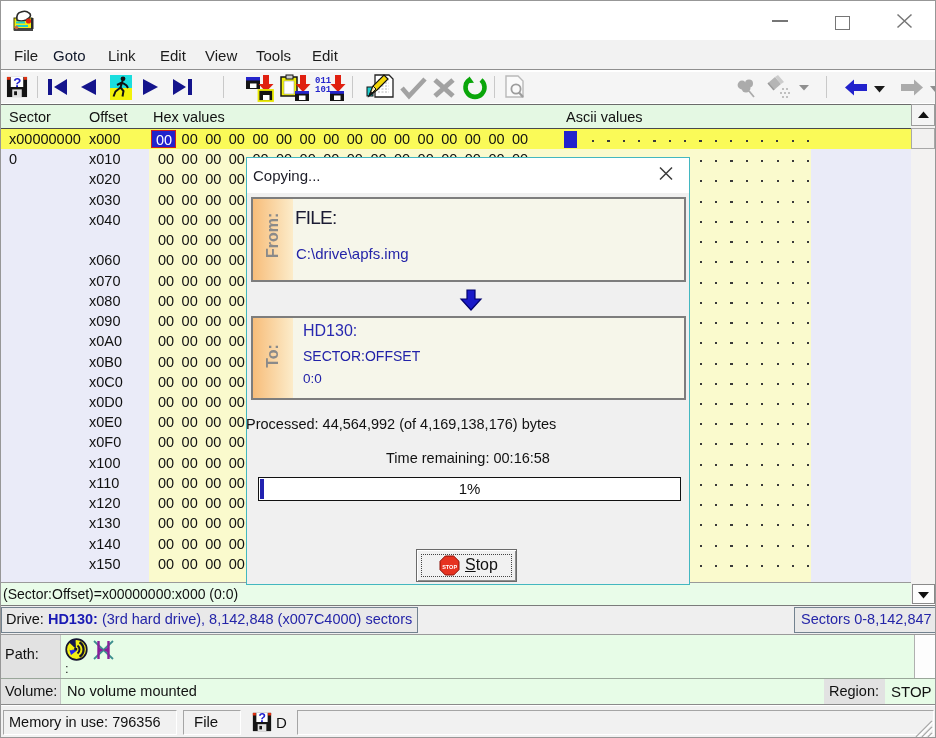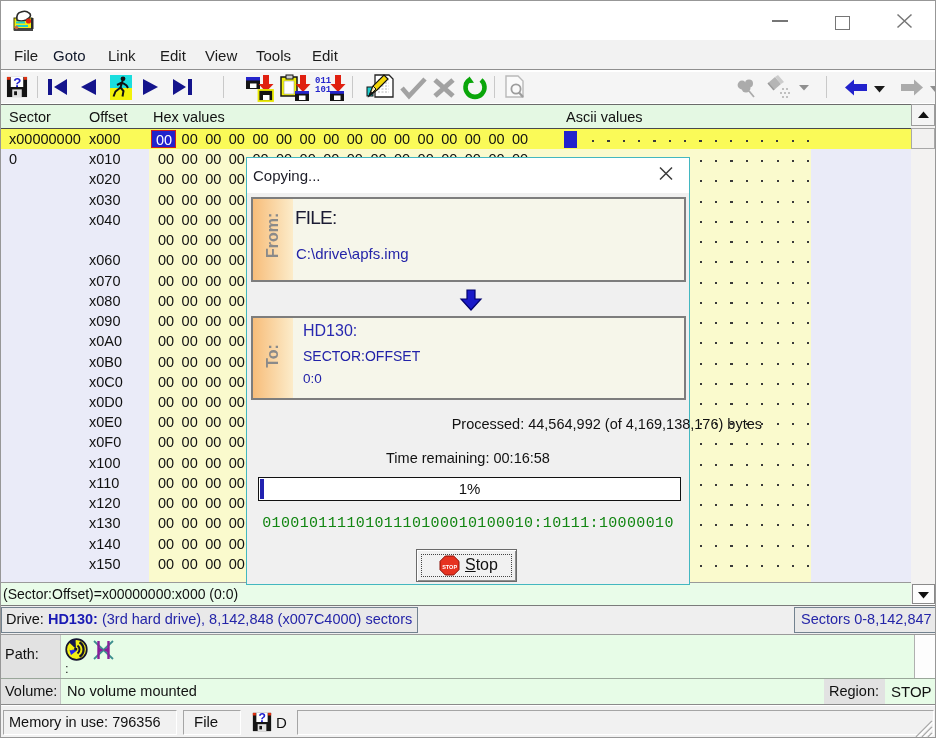--- a/index.html
+++ b/index.html
@@ -754,25 +754,24 @@
 <div class="t" style="left:295px;top:244px;font-size:15px;color:#2424a8;font-weight:normal;z-index:53;">C:\drive\apfs.img</div>
 <svg style="left:458px;top:288px;z-index:52" width="24" height="22" viewBox="0 0 24 22">
 <path d="M8 1 H16 V10 H22 L12 21 L2 10 H8 Z" fill="#1a1ac8" stroke="#00006e" stroke-width="1.2"></path>
     </svg>
 <div class="abs" style="left:250px;top:315px;width:435px;height:84px;background:#f6f6ea;border:2px solid #7d7d7d;box-sizing:border-box;z-index:51;"></div>
 <div class="abs" style="left:252px;top:317px;width:40px;height:80px;background:linear-gradient(90deg,#f7bd7a,#fcecca);z-index:52;"></div>
 <div class="t" style="left:252px;top:346px;width:40px;text-align:center;font-size:16px;font-weight:bold;color:#8a8a8a;transform:rotate(-90deg);z-index:53;">To:</div>
 <div class="t" style="left:302px;top:321px;font-size:16px;color:#2828b0;font-weight:normal;z-index:53;">HD130:</div>
 <div class="t" style="left:302px;top:347px;font-size:14px;color:#2222a8;font-weight:normal;z-index:53;">SECTOR:OFFSET</div>
 <div class="t" style="left:302px;top:370px;font-size:13.5px;color:#2222a8;font-weight:normal;z-index:53;">0:0</div>
-<div class="t" style="left:245px;top:415px;font-size:14.5px;color:#111;font-weight:normal;width:516px;text-align:right;z-index:53;">Processed: 44,564,992 (of 4,169,138,176) bytes</div>
+<div class="t" style="left:245px;top:415px;font-size:14.5px;color:#111;font-weight:normal;width:516px;text-align:left;z-index:53;">Processed: 44,564,992 (of 4,169,138,176) bytes</div>
 <div class="t" style="left:245px;top:449px;font-size:14.5px;color:#111;font-weight:normal;width:444px;text-align:center;z-index:53;">Time remaining: 00:16:58</div>
 <div class="abs" style="left:257px;top:476px;width:423px;height:24px;background:#ffffff;border:1px solid #111;box-sizing:border-box;z-index:52;"></div>
 <div class="abs" style="left:259px;top:478px;width:4px;height:20px;background:#2222b0;z-index:53;"></div>
 <div class="t" style="left:257px;top:479px;font-size:15px;color:#111;font-weight:normal;width:423px;text-align:center;z-index:53;">1%</div>
-<div class="t" style="left:245px;top:514px;font-size:15px;color:#118511;font-weight:normal;font-family:'Liberation Mono',monospace;width:444px;text-align:center;z-index:53;letter-spacing:0.35px;">01001011110101110100010100010:10111:10000010</div>
 <div class="abs" style="left:415px;top:548px;width:101px;height:33px;background:#f1f1f1;border:1px solid #6a6a6a;box-shadow:inset 1px 1px 0 #ffffff,inset -1px -1px 0 #8f8f8f;box-sizing:border-box;z-index:52;"></div>
 <div class="abs" style="left:420px;top:553px;width:91px;height:23px;border:1px dotted #444;box-sizing:border-box;z-index:53;"></div>
 <svg style="left:438px;top:554px;z-index:54" width="21" height="21" viewBox="0 0 21 21">
 <path d="M6.3 1 H14.7 L20 6.3 V14.7 L14.7 20 H6.3 L1 14.7 V6.3 Z" fill="#e63220" stroke="#8a1208" stroke-width="1"></path>
 <text x="3.2" y="13.5" font-family="Liberation Sans" font-size="5.5" font-weight="bold" fill="#ffffff">STOP</text>
 </svg>
 <div class="t" style="left:464px;top:555px;font-size:16px;color:#111;font-weight:normal;z-index:54;"><u>S</u>top</div>
 </div>
 </body></html>

